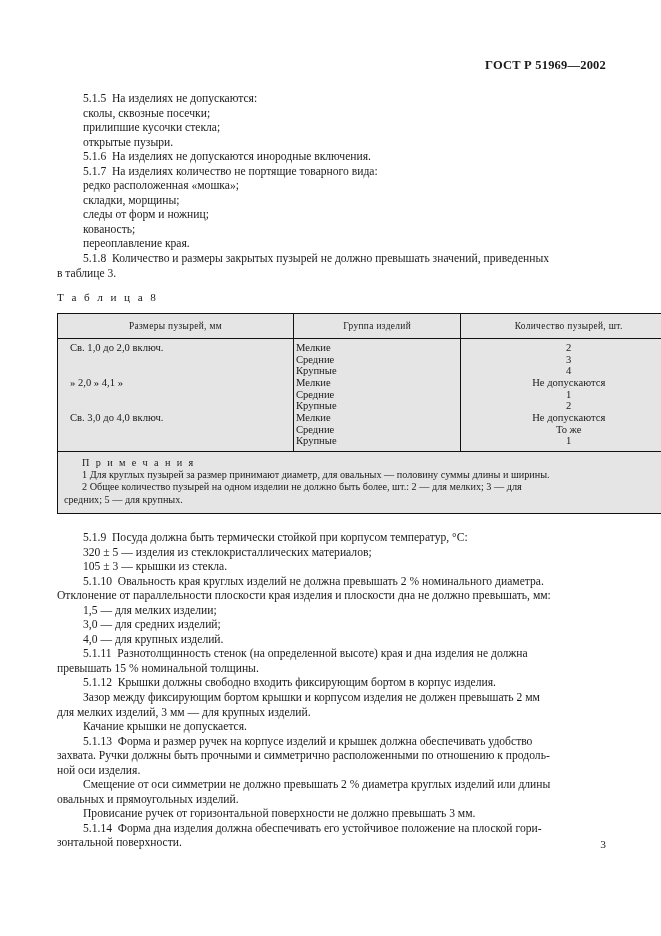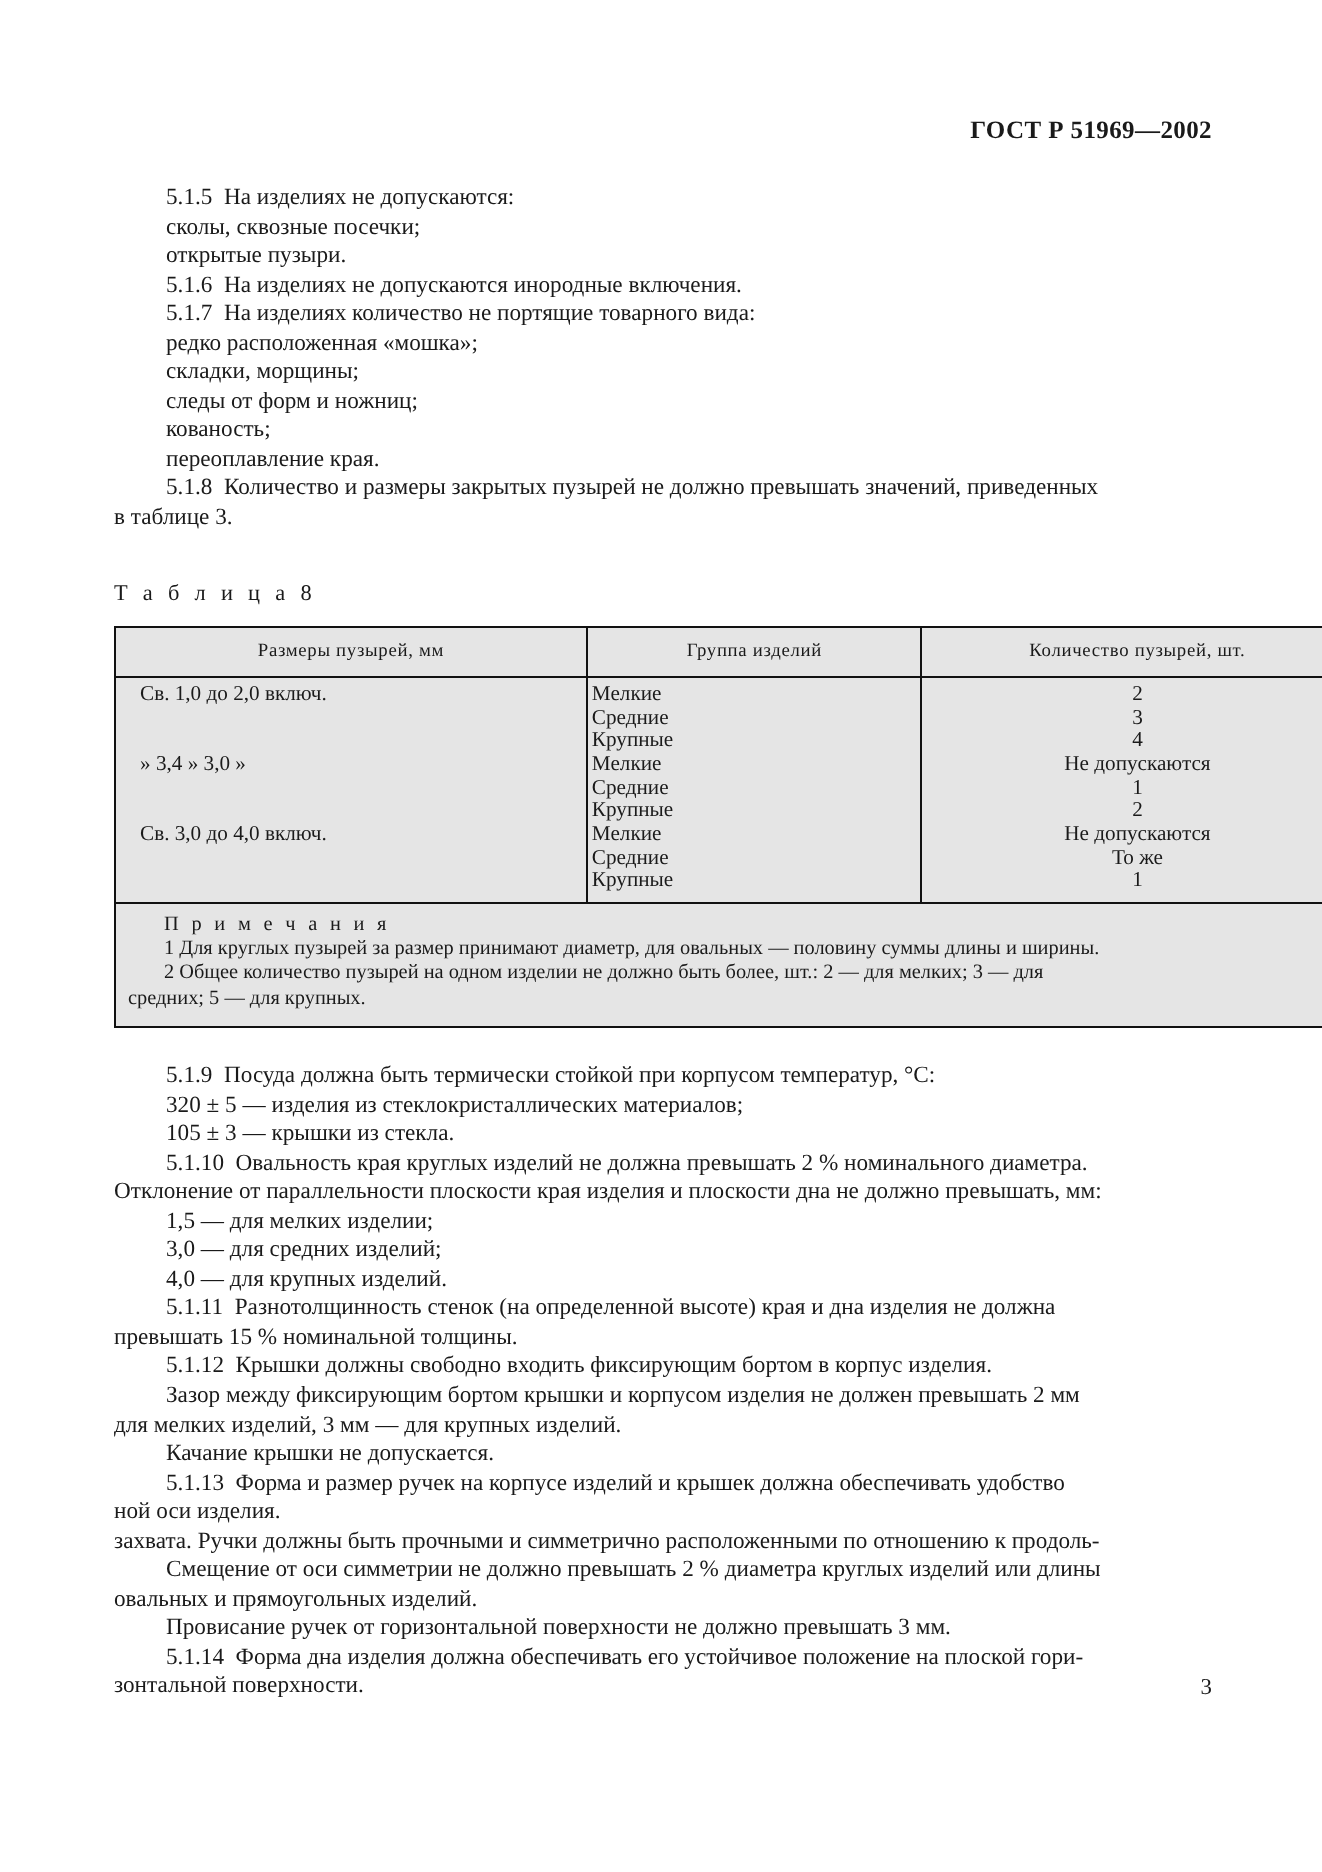--- a/index.html
+++ b/index.html
@@ -144,20 +144,21 @@
 </head>
 <body>
 
 <div class="page">
 
   <div class="doc-header">ГОСТ Р 51969—2002</div>
 
   <div class="body-block" id="block-top">
       <p class="ln indent nohyph">5.1.5  На изделиях не допускаются:</p>
       <p class="ln indent nohyph">сколы, сквозные посечки;</p>
+      <p class="ln indent nohyph">прилипшие кусочки стекла;</p>
       <p class="ln indent nohyph">открытые пузыри.</p>
       <p class="ln indent nohyph">5.1.6  На изделиях не допускаются инородные включения.</p>
       <p class="ln indent nohyph">5.1.7  На изделиях количество не портящие товарного вида:</p>
       <p class="ln indent nohyph">редко расположенная «мошка»;</p>
       <p class="ln indent nohyph">складки, морщины;</p>
       <p class="ln indent nohyph">следы от форм и ножниц;</p>
       <p class="ln indent nohyph">кованость;</p>
       <p class="ln indent nohyph">переоплавление края.</p>
       <p class="ln indent">5.1.8  Количество и размеры закрытых пузырей не должно превышать значений, приведенных</p>
       <p class="ln nohyph">в таблице 3.</p>
@@ -179,21 +180,21 @@
           <th>Количество пузырей, шт.</th>
         </tr>
       </thead>
       <tbody>
         <tr>
           <td class="cell">
             <div class="stack col-sizes" id="stack-sizes">
                 <div class="row">Св. 1,0  до  2,0 включ.</div>
                 <div class="row blank">&nbsp;</div>
                 <div class="row blank">&nbsp;</div>
-                <div class="row">»   3,4   »   3,0    »</div>
+                <div class="row">»   2,0   »   4,1    »</div>
                 <div class="row blank">&nbsp;</div>
                 <div class="row blank">&nbsp;</div>
                 <div class="row">Св. 3,0  до  4,0 включ.</div>
                 <div class="row blank">&nbsp;</div>
                 <div class="row blank">&nbsp;</div>
               </div>
           </td>
           <td class="cell">
             <div class="stack col-group" id="stack-group">
                 <div class="row">Мелкие</div>
@@ -242,22 +243,22 @@
       <p class="ln indent nohyph">1,5 — для мелких изделии;</p>
       <p class="ln indent nohyph">3,0 — для средних изделий;</p>
       <p class="ln indent nohyph">4,0 — для крупных изделий.</p>
       <p class="ln indent">5.1.11  Разнотолщинность стенок (на определенной высоте) края и дна изделия не должна</p>
       <p class="ln nohyph">превышать 15 % номинальной толщины.</p>
       <p class="ln indent nohyph">5.1.12  Крышки должны свободно входить фиксирующим бортом в корпус изделия.</p>
       <p class="ln indent">Зазор между фиксирующим бортом крышки и корпусом изделия не должен превышать 2 мм</p>
       <p class="ln nohyph">для мелких изделий, 3 мм — для крупных изделий.</p>
       <p class="ln indent nohyph">Качание крышки не допускается.</p>
       <p class="ln indent">5.1.13  Форма и размер ручек на корпусе изделий и крышек должна обеспечивать удобство</p>
+      <p class="ln">захвата. Ручки должны быть прочными и симметрично расположенными по отношению к продоль-</p>
       <p class="ln nohyph">ной оси изделия.</p>
-      <p class="ln">захвата. Ручки должны быть прочными и симметрично расположенными по отношению к продоль-</p>
       <p class="ln indent">Смещение от оси симметрии не должно превышать 2 % диаметра круглых изделий или длины</p>
       <p class="ln nohyph">овальных и прямоугольных изделий.</p>
       <p class="ln indent nohyph">Провисание ручек от горизонтальной поверхности не должно превышать 3 мм.</p>
       <p class="ln indent">5.1.14  Форма дна изделия должна обеспечивать его устойчивое положение на плоской гори-</p>
       <p class="ln nohyph">зонтальной поверхности.</p>
     </div>
 
   <div class="page-number">3</div>
 
 </div>

